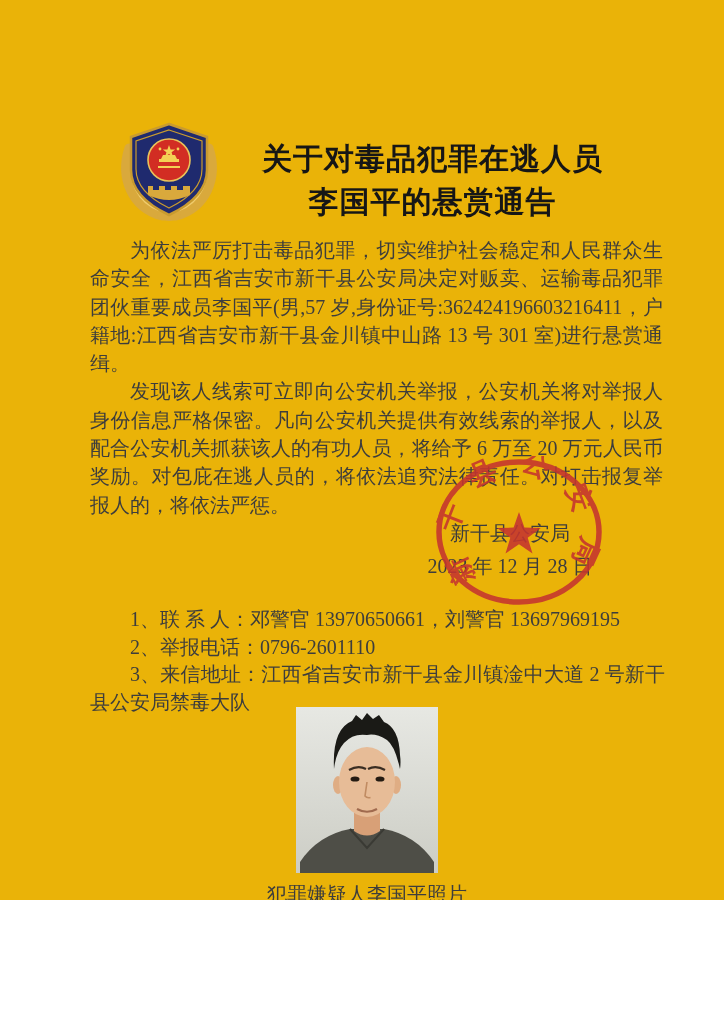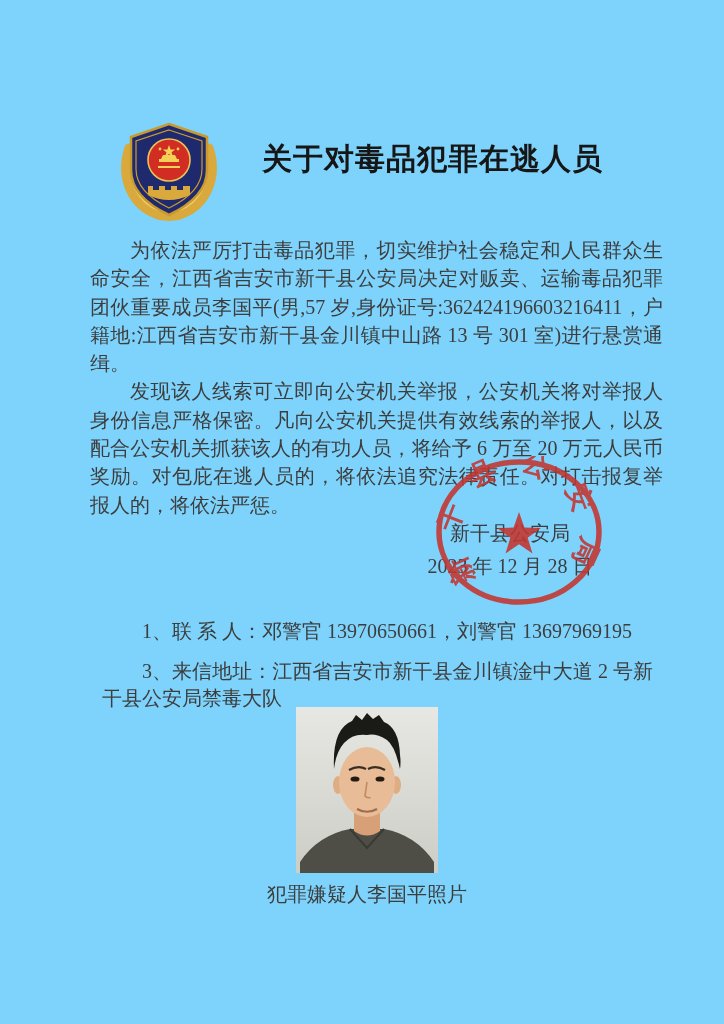--- a/index.html
+++ b/index.html
@@ -1,17 +1,17 @@
 <!DOCTYPE html>
 <html><head>
 <meta charset="utf-8">
 <style>
   html,body{margin:0;padding:0;background:#ffffff;}
   .page{
-    position:relative;width:724px;height:1024px;background:#7dd3fc;
+    position:relative;width:724px;height:900px;background:#eab308;
     overflow:hidden;
     font-family:"Liberation Serif","DejaVu Serif",serif;
     color:#3d3d3d;
   }
   .badge{position:absolute;left:116px;top:118px;width:106px;height:104px;}
   .title{
     position:absolute;left:225px;top:137px;width:415px;
     text-align:center;font-weight:700;font-size:30px;line-height:43px;
     letter-spacing:1px;color:#161616;
     font-family:"Liberation Sans","DejaVu Sans",sans-serif;
@@ -27,21 +27,21 @@
   }
   .sign-block .date{margin-top:5px;}
   .seal{
     position:absolute;left:433px;top:456px;width:172px;height:152px;
     z-index:3;opacity:.88;pointer-events:none;
   }
   .contacts{
     position:absolute;left:90px;top:606px;width:575px;
     font-size:20px;line-height:27.5px;text-align:justify;
   }
-  .contacts p{margin:12px;text-indent:2em;}
+  .contacts p{margin:0;text-indent:2em;}
   .photo{position:absolute;left:296px;top:707px;width:142px;height:166px;}
   .caption{
     position:absolute;left:212px;top:881px;width:310px;
     text-align:center;font-size:20px;
   }
 </style>
 </head>
 <body>
 
 <div class="page">
@@ -62,20 +62,21 @@
     <circle cx="44" cy="31" r="1.4" fill="#f4d054"></circle>
       <circle cx="62" cy="31" r="1.4" fill="#f4d054"></circle>
     <path d="M43 44 h20 v-3 h-20 z M45 41 h16 l-2 -4 h-12 z" fill="#f4d054"></path>
     <path d="M42 48 h22 v2 h-22 z" fill="#f4d054"></path>
 
     <path d="M32 68 h5 v4 h6 v-4 h6 v4 h6 v-4 h6 v4 h6 v-4 h7 v9 q-21 10 -42 0 z" fill="#d9a93c"></path>
   </svg>
 
   <div class="title">
     <div>关于对毒品犯罪在逃人员</div>
+    <div>李国平的悬赏通告</div>
   </div>
 
   <div class="body-text">
     <p>为依法严厉打击毒品犯罪，切实维护社会稳定和人民群众生命安全，江西省吉安市新干县公安局决定对贩卖、运输毒品犯罪团伙重要成员李国平(男,57 岁,身份证号:362424196603216411，户籍地:江西省吉安市新干县金川镇中山路 13 号 301 室)进行悬赏通缉。</p>
     <p>发现该人线索可立即向公安机关举报，公安机关将对举报人身份信息严格保密。凡向公安机关提供有效线索的举报人，以及配合公安机关抓获该人的有功人员，将给予 6 万至 20 万元人民币奖励。对包庇在逃人员的，将依法追究法律责任。对打击报复举报人的，将依法严惩。</p>
   </div>
 
   <div class="sign-block">
     <div>新干县公安局</div>
     <div class="date">2023 年 12 月 28 日</div>
@@ -85,20 +86,21 @@
     <ellipse cx="86" cy="76" rx="80" ry="70" fill="none" stroke="#c5342f" stroke-width="5.5"></ellipse>
     <polygon points="86,56 80.6,71.6 64.1,71.9 77.3,81.8 72.5,97.6 86,88.2 99.5,97.6 94.7,81.8 107.9,71.9 91.4,71.6" fill="#c5342f"></polygon>
     <path id="sealArc" d="M 35 108 A 60 60 0 1 1 137 108" fill="none"></path>
     <text font-size="27" fill="#c5342f" letter-spacing="21" font-family="Liberation Sans, DejaVu Sans, sans-serif" font-weight="700">
       <textPath href="#sealArc" startOffset="50%" text-anchor="middle">新干县公安局</textPath>
     </text>
   </svg>
 
   <div class="contacts">
     <p>1、联 系 人：邓警官 13970650661，刘警官 13697969195</p>
+    <p>2、举报电话：0796-2601110</p>
     <p>3、来信地址：江西省吉安市新干县金川镇淦中大道 2 号新干县公安局禁毒大队</p>
   </div>
 
   <svg class="photo" viewBox="0 0 142 166">
     <defs>
       <linearGradient id="pbg" x1="0" y1="0" x2="0" y2="1">
         <stop offset="0" stop-color="#e7e8e3"></stop>
           <stop offset="1" stop-color="#cccdc5"></stop>
       </linearGradient>
     </defs>

